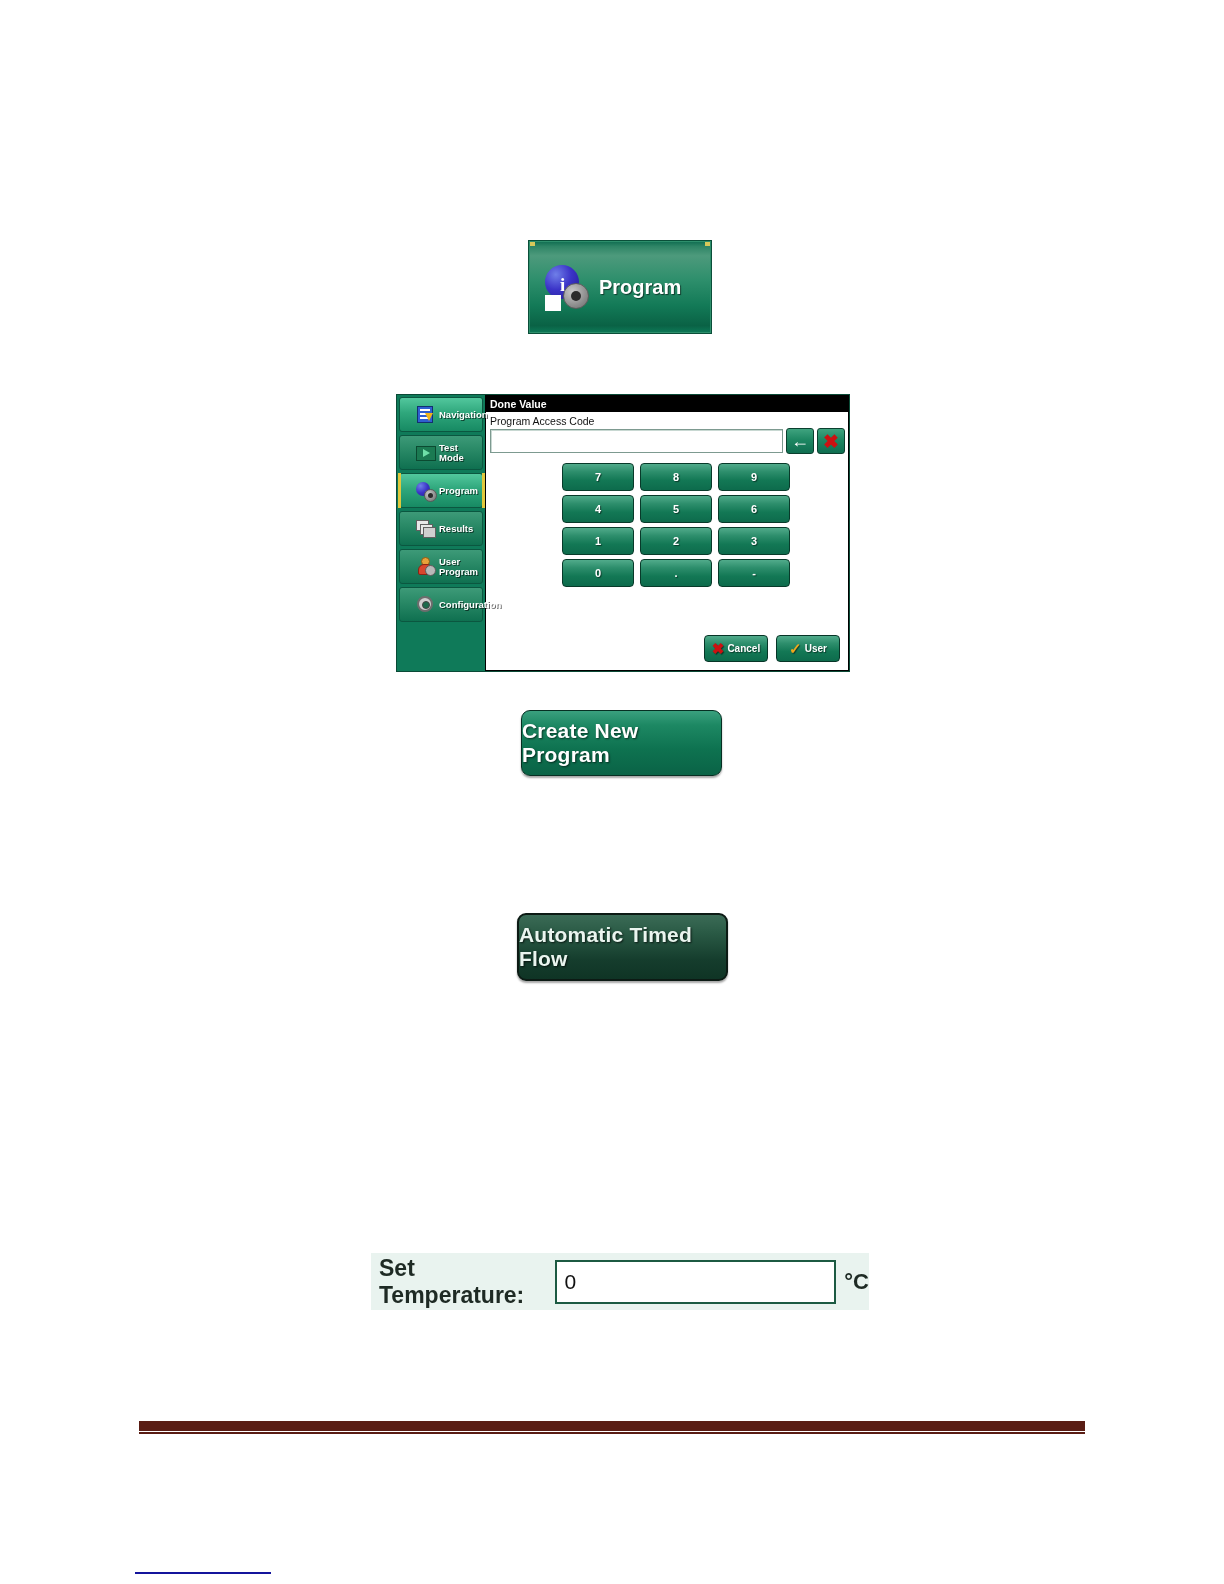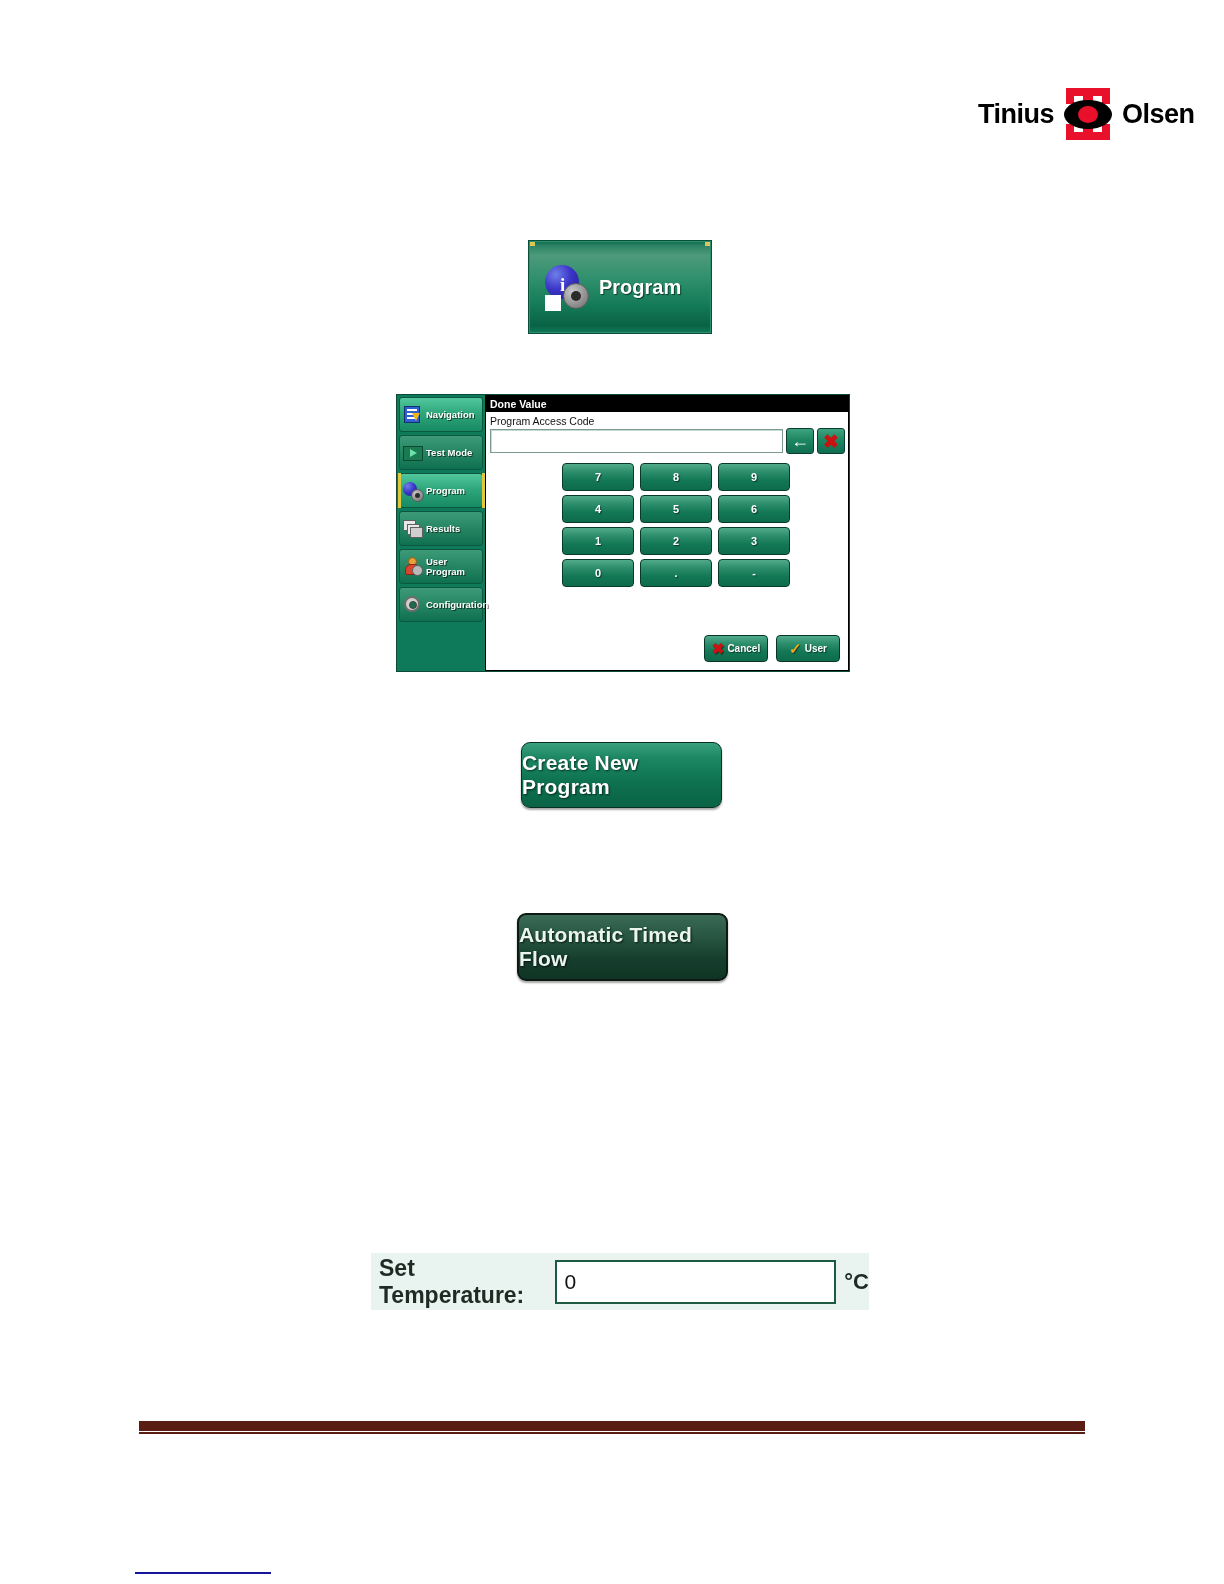--- a/index.html
+++ b/index.html
@@ -77,21 +77,21 @@
   .dialog{
     left:396px;top:394px;width:452px;height:276px;
     position:absolute;background:#0f7555;border:1px solid #0a4a36;
     display:flex;
   }
   .dlg-side{width:88px;background:#0f7a59;padding:2px 2px 0 2px;box-sizing:border-box;}
   .side-item{
     position:relative;height:35px;margin-bottom:3px;
     background:linear-gradient(to bottom,#3d9a78 0%,#2a8a67 40%,#0f7050 100%);
     border:1px solid #0b5740;border-radius:3px;
-    display:flex;align-items:center;gap:4px;padding-left:3px;box-sizing:border-box;
+    display:flex;align-items:center;gap:4px;padding-left:16px;box-sizing:border-box;
   }
   .side-item.active{
     background:linear-gradient(to bottom,#4fc79b 0%,#2fa77c 45%,#16valid 100%);
     background:linear-gradient(to bottom,#52c79d 0%,#2fa77c 45%,#178a63 100%);
     border:1px solid #0b5740;
   }
   .side-item.sel-left:before{
     content:"";position:absolute;left:-2px;top:-1px;bottom:-1px;width:3px;background:#e0c83c;
   }
   .side-item.sel-right:after{
@@ -161,21 +161,21 @@
     background:linear-gradient(to bottom,#51ab8b 0%,#2d8e6c 30%,#137855 62%,#0d6b4c 100%);
     color:#fff;font-size:10px;font-weight:bold;
     display:flex;align-items:center;justify-content:center;gap:3px;
     text-shadow:1px 1px 1px rgba(0,0,0,.5);
   }
   .dlg-btn .gx{color:#cc1111;font-size:15px;font-family:"Liberation Serif",serif;font-weight:bold;}
   .dlg-btn .gc{color:#f0a81c;font-size:15px;font-weight:bold;}
 
   
   .cnp{
-    left:521px;top:742px;width:199px;height:64px;position:absolute;
+    left:521px;top:710px;width:199px;height:64px;position:absolute;
     border-radius:9px;border:1px solid #062f22;
     background:linear-gradient(to bottom,#3aa07e 0%,#1d8863 22%,#0e7250 60%,#0a6346 100%);
     display:flex;align-items:center;justify-content:center;
     box-shadow:0 2px 2px rgba(0,0,0,.35);
   }
   .cnp span{
     color:#fff;font-size:21px;font-weight:bold;letter-spacing:0.2px;
     text-shadow:1px 1px 2px rgba(0,0,0,.6);
   }
 
@@ -242,35 +242,20 @@
   }
   .footnote-sep{
     position:absolute;left:135px;top:1572px;width:136px;height:2px;background:#14149c;
   }
 </style>
 </head>
 <body>
 
 <div class="page">
 
-  <div class="logo">
-    <span>Tinius</span>
-    <span class="logo-mark">
-      <span class="bar-top"></span>
-      <span class="tick-l"></span>
-        <span class="tick-r"></span>
-      <span class="stem"></span>
-      <span class="bar-bottom"></span>
-      <span class="tick-bl"></span>
-        <span class="tick-br"></span>
-      <span class="ellipse"></span>
-      <span class="ellipse-in"></span>
-    </span>
-    <span>Olsen</span>
-  </div>
 
   <div class="program-tile">
     <span class="corner tl"></span>
     <span class="corner tr"></span>
     <span class="tile-icon">
       <span class="sphere"></span>
       <span class="sphere-i">i</span>
       <span class="gearlet"></span>
       <span class="whitebox"></span>
     </span>

